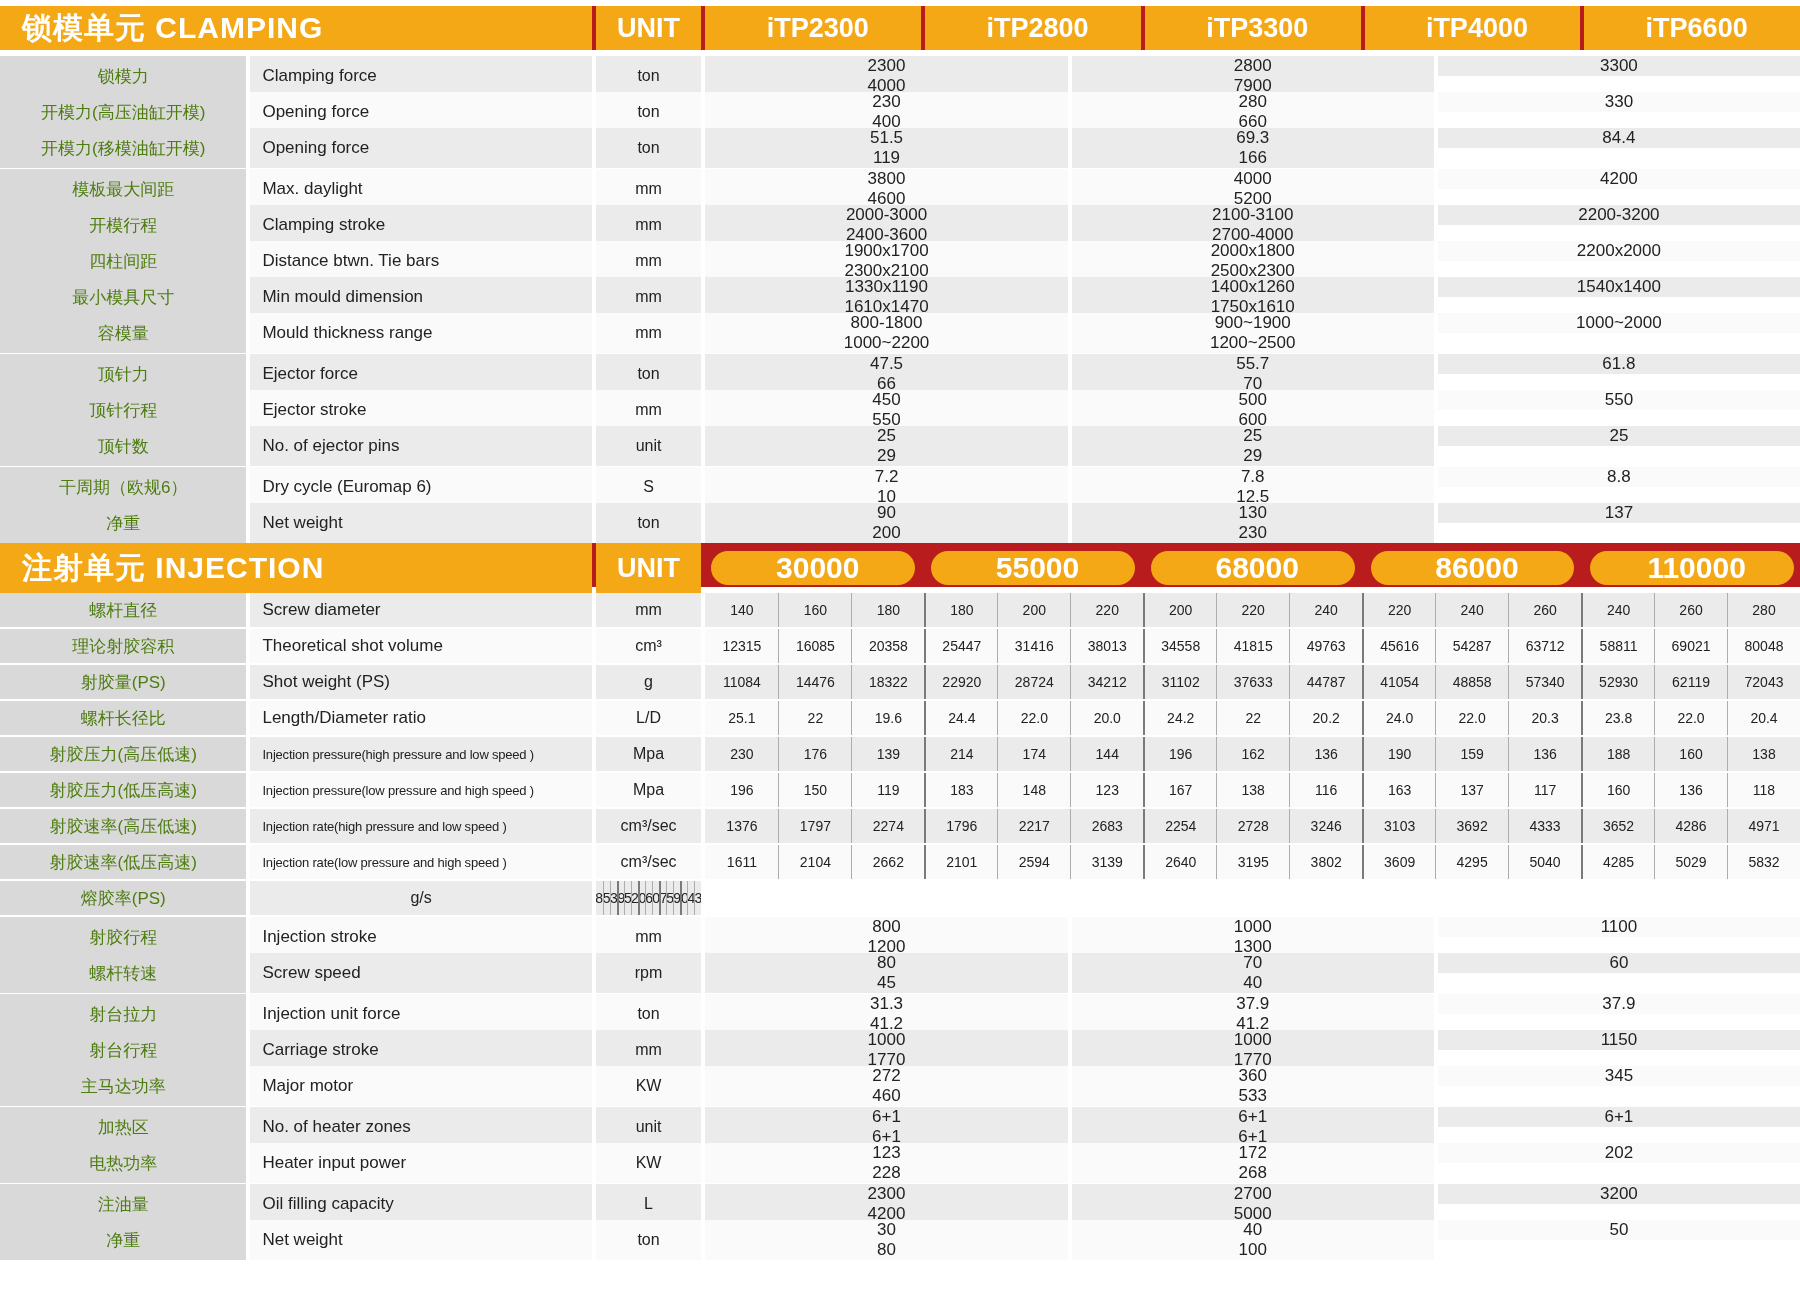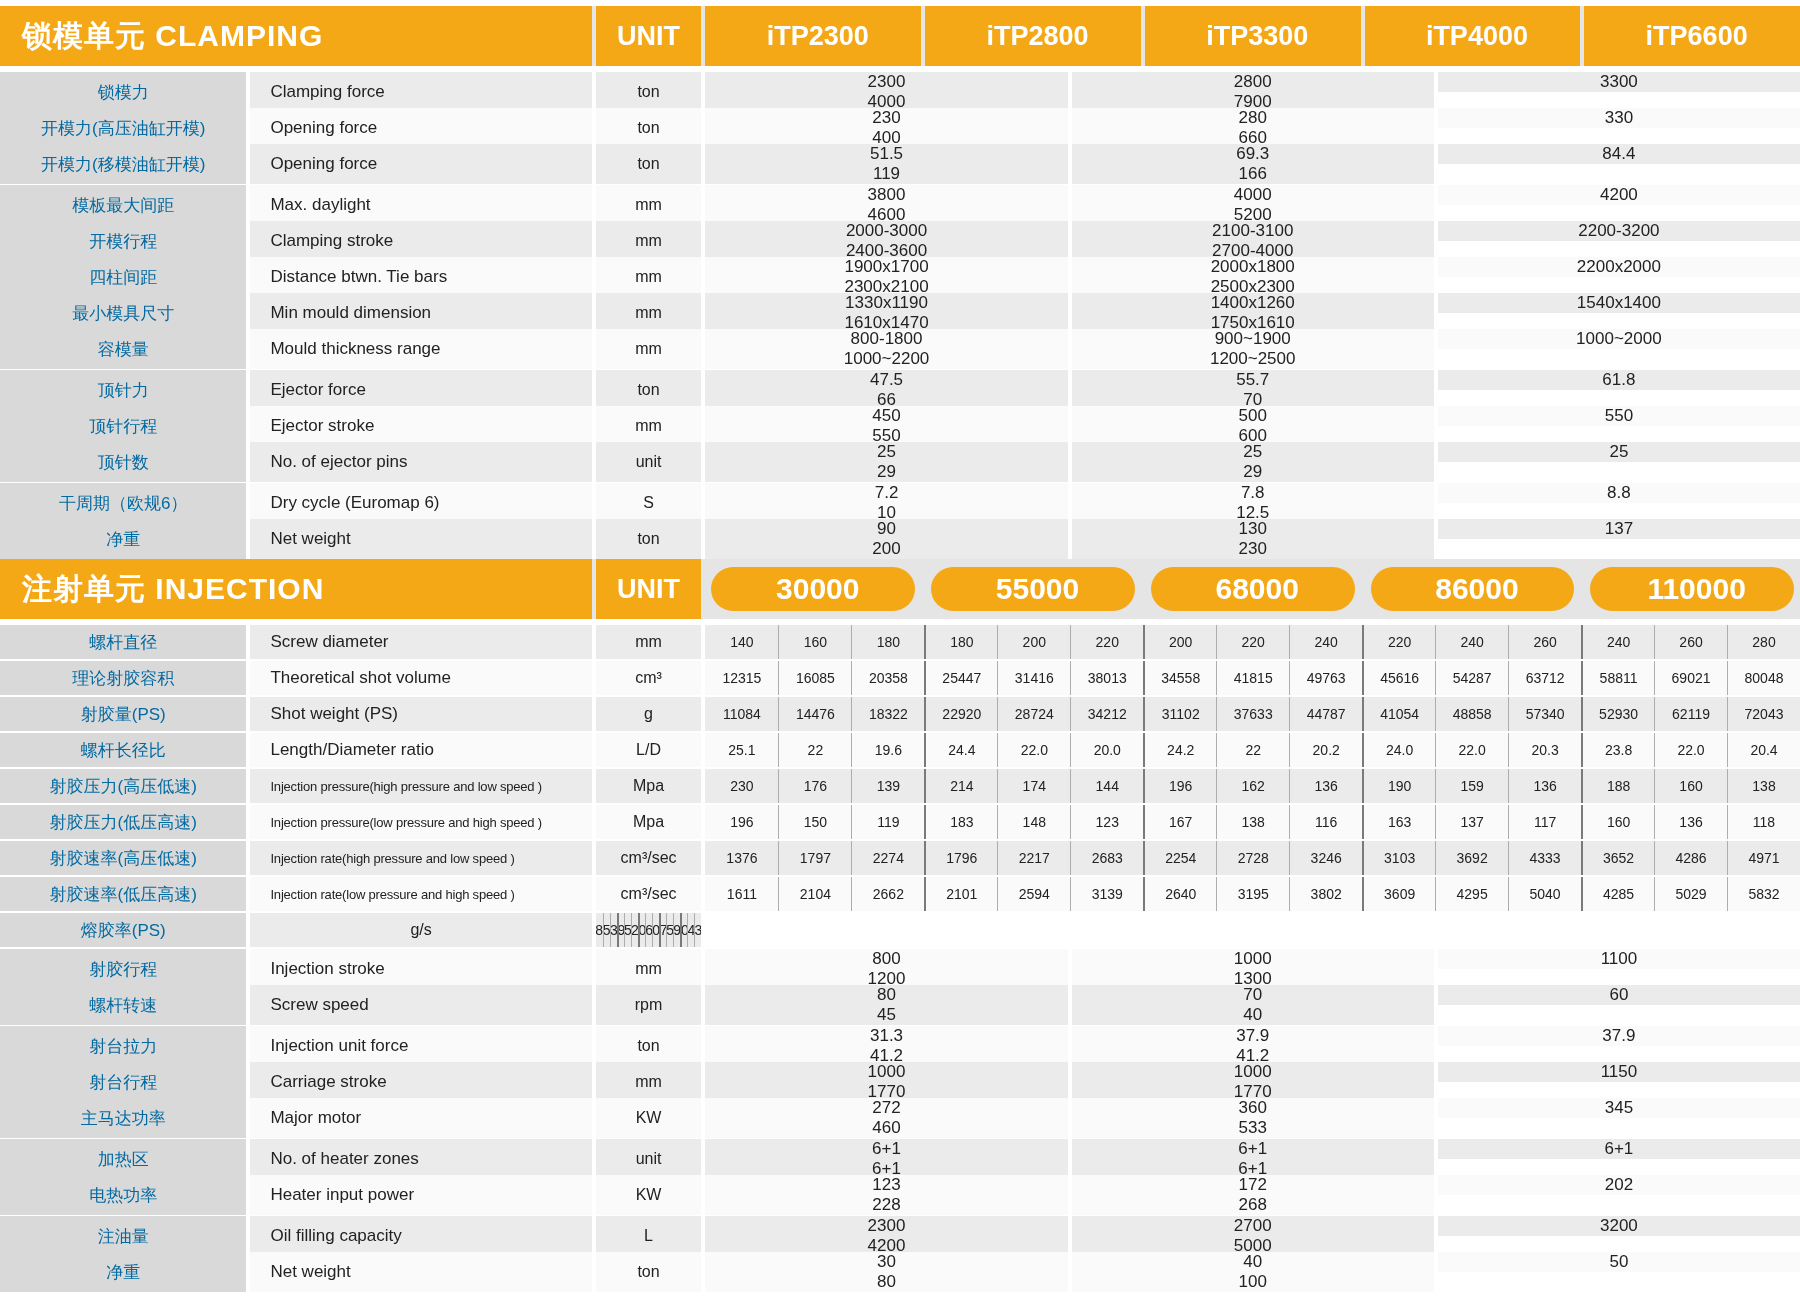--- a/index.html
+++ b/index.html
@@ -9,22 +9,22 @@
     color:#222;
     -webkit-font-smoothing:antialiased;
   }
   .sheet{padding-top:6px;}
 
   
   .sec-head{
     display:grid;
     grid-template-columns:593fr 106fr 1097fr;
     column-gap:4px;
-    height:60px;
-    background:#e5e5e5;
+    height:44px;
+    background:#b91c1c;
   }
   .sh-title{
     background:var(--accent);
     color:#fff;font-weight:bold;font-size:30px;
     display:flex;align-items:center;
     padding-left:22px;letter-spacing:1px;
   }
   .sh-unit{
     background:var(--accent);
     color:#fff;font-weight:bold;font-size:27px;
@@ -44,23 +44,23 @@
     display:grid;
     grid-template-columns:247fr 342fr 106fr 1097fr;
     column-gap:4px;
     height:34px;
     margin-top:2px;
   }
   .row.gap{margin-top:7px;}
   .cell{display:flex;align-items:center;}
   .cell.cn{
     background:#d9d9d9;justify-content:center;
-    font-size:17px;color:#0369a1;text-align:center;white-space:nowrap;overflow:hidden;
-  }
-  .cell.en{justify-content:flex-start;padding-left:20px;font-size:17px;white-space:nowrap;overflow:hidden;}
+    font-size:17px;color:#4d7c0f;text-align:center;white-space:nowrap;overflow:hidden;
+  }
+  .cell.en{justify-content:flex-start;padding-left:12px;font-size:17px;white-space:nowrap;overflow:hidden;}
   .cell.en.small{font-size:13px;letter-spacing:-0.2px;}
   .cell.unit{justify-content:center;font-size:16px;}
   .row.odd .cell.en,.row.odd .cell.unit{background:#ebebeb;}
   .row.even .cell.en,.row.even .cell.unit{background:#fafafa;}
 
   .vals{display:grid;}
   .vals-span{grid-template-columns:repeat(3,1fr);column-gap:4px;}
   .vals-sub{grid-template-columns:repeat(15,1fr);column-gap:0;}
   .vcell{
     display:flex;align-items:center;justify-content:center;

